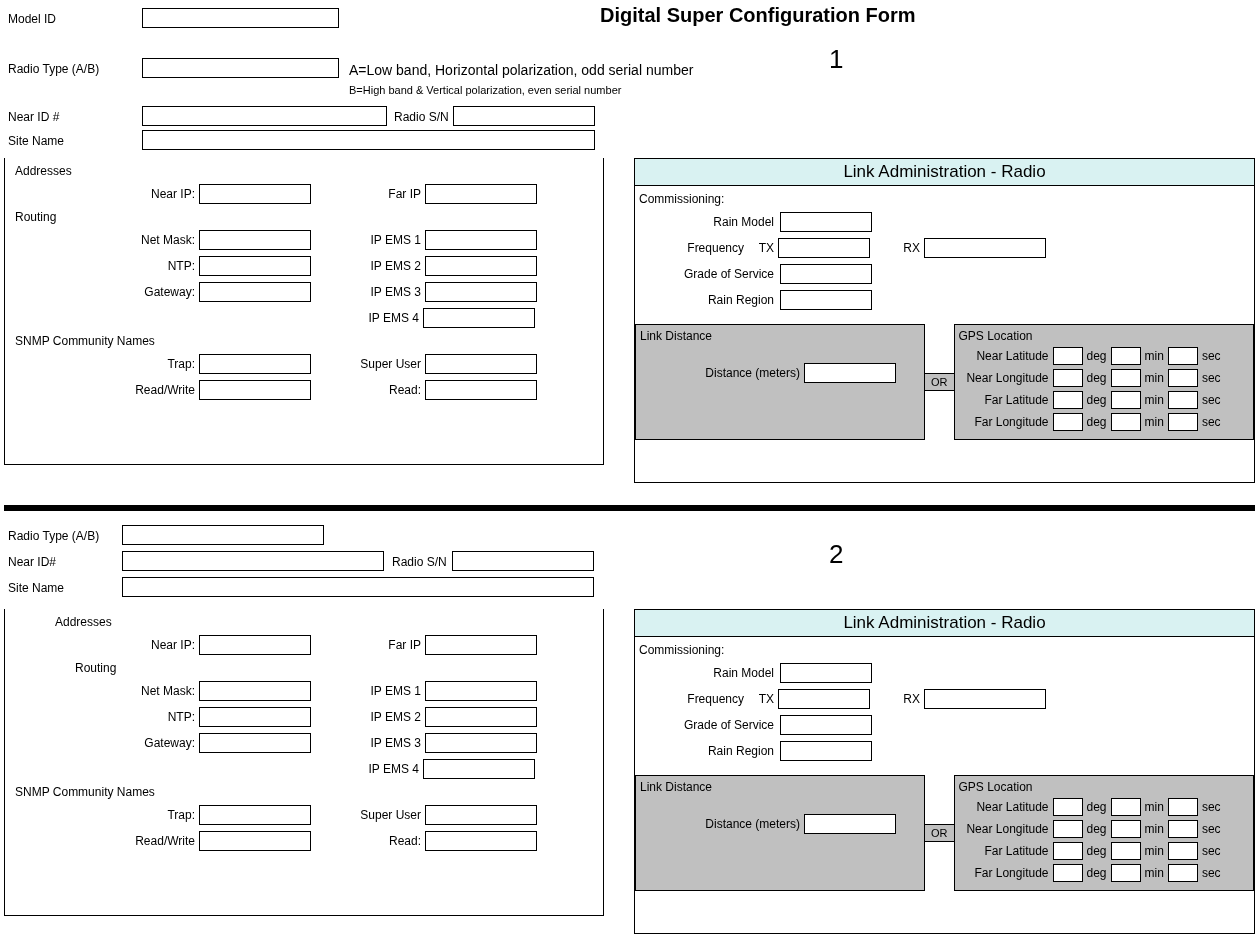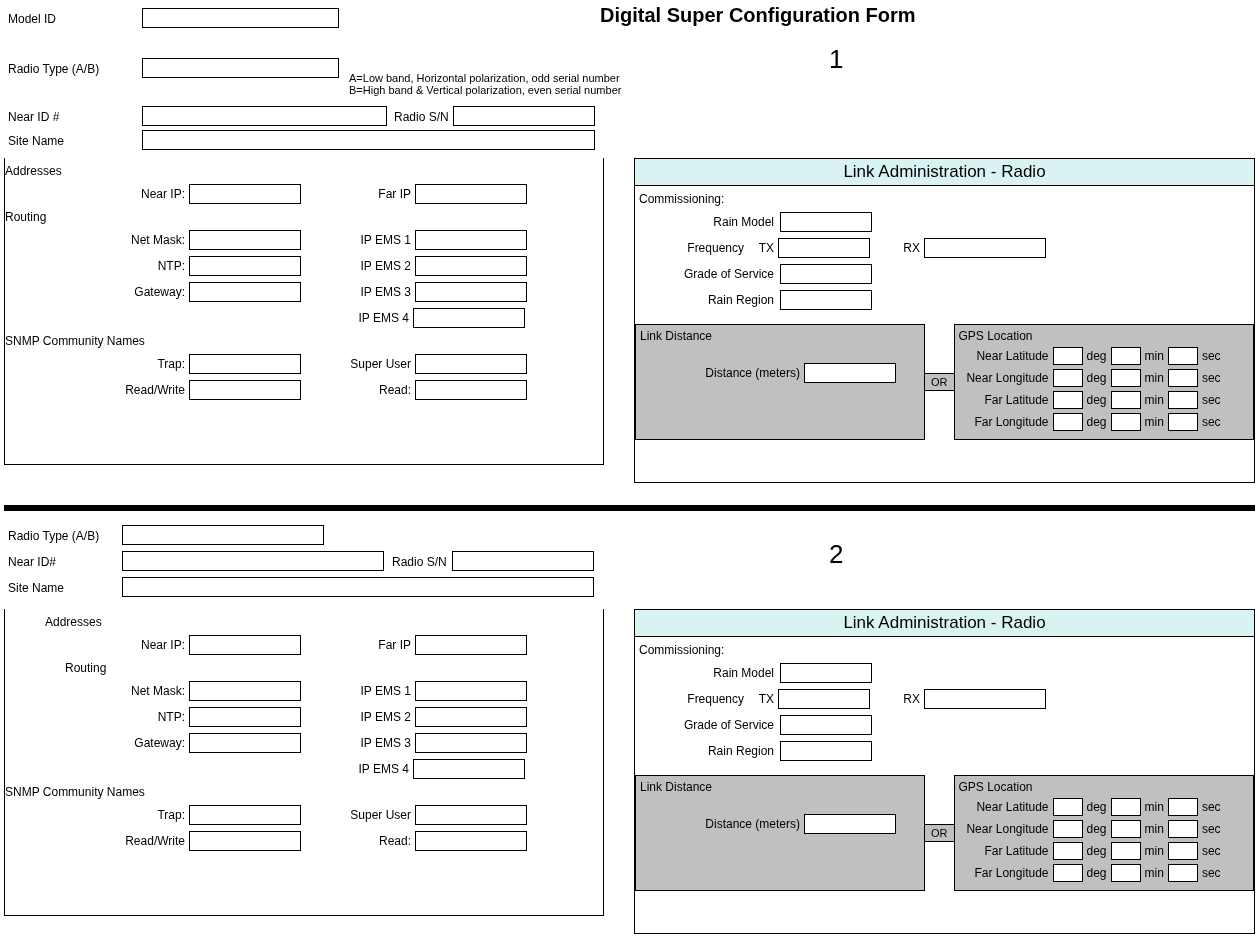--- a/index.html
+++ b/index.html
@@ -43,21 +43,21 @@
     background: #d9f2f2;
     border: 1px solid #000;
     text-align: center;
     font-size: 17px;
     padding: 3px 0;
     font-weight: normal;
   }
   .panel {
     border: 1px solid #000;
     border-top: none;
-    padding: 6px 4px 10px 0;
+    padding: 6px 4px 10px 10px;
     position: relative;
   }
   .two-col {
     display: flex;
     gap: 30px;
     margin-top: 4px;
   }
   .col { flex: 1; }
   .gray {
     background: #c0c0c0;
@@ -93,21 +93,21 @@
 <body>
 
 <div class="page-title">Digital Super Configuration Form</div>
 
 <div class="top-area">
   <div class="abs" style="left:4px; top:8px;">Model ID</div>
   <div class="box abs" style="left:138px; top:4px; width:195px;"></div>
 
   <div class="abs" style="left:4px; top:58px;">Radio Type (A/B)</div>
   <div class="box abs" style="left:138px; top:54px; width:195px;"></div>
-  <div class="abs" style="left:345px; top:68px; font-size:11px;">A=Low band, Horizontal polarization, odd serial number</div>
+  <div class="abs" style="left:345px; top:58px; font-size:14px;">A=Low band, Horizontal polarization, odd serial number</div>
   <div class="abs" style="left:345px; top:80px; font-size:11px;">B=High band &amp; Vertical polarization, even serial number</div>
 
   <div class="big-num" style="left:825px; top:40px;">1</div>
 
   <div class="abs" style="left:4px; top:106px;">Near ID #</div>
   <div class="box abs" style="left:138px; top:102px; width:243px;"></div>
   <div class="abs" style="left:390px; top:106px;">Radio S/N</div>
   <div class="box abs" style="left:449px; top:102px; width:140px;"></div>
 
   <div class="abs" style="left:4px; top:130px;">Site Name</div>

